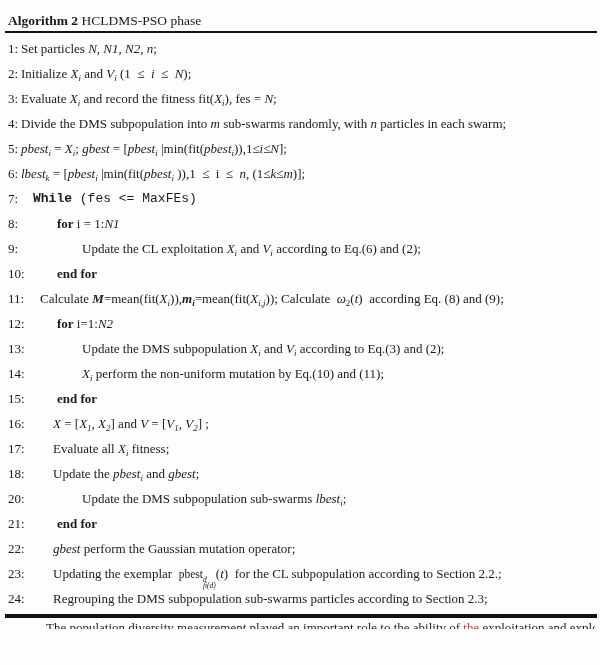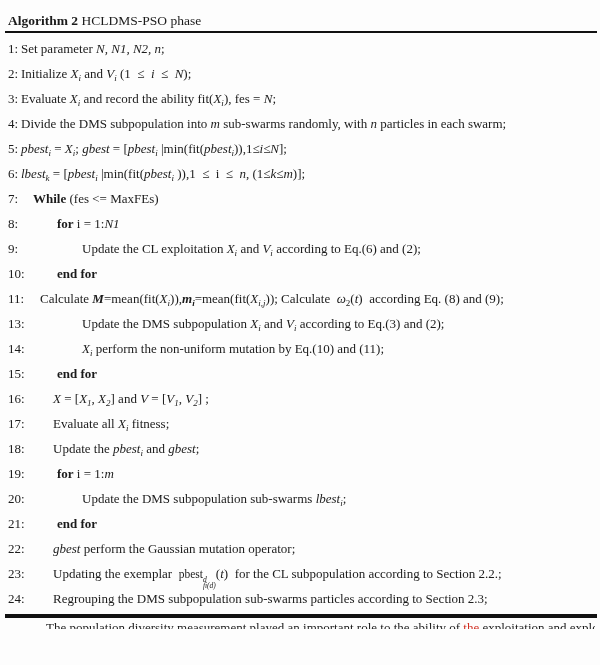--- a/index.html
+++ b/index.html
@@ -19,21 +19,21 @@
   .it{font-style:italic;}
   .bi{font-weight:bold;font-style:italic;}
   .caption-rule{border:none;border-top:2px solid var(--rule);margin:2px 0 0 -3px;width:592px;}
   .lines{padding-top:8px;}
   .algo-line{position:relative;height:14.7px;margin-bottom:10.3px;white-space:pre;overflow:visible;}
   .algo-line:nth-child(23),.algo-line:nth-child(24){margin-top:6px;}
   .num{position:absolute;left:0;top:0;}
   .content{display:block;}
   
   .ind-base  .content{padding-left:13px;}
-  .ind-while .content{padding-left:25px;}
+  .ind-while .content{padding-left:25px;font-family:Liberation Mono, monospace;}
   .ind-calc  .content{padding-left:32px;}
   .ind-stmt  .content{padding-left:45px;}
   .ind-for   .content{padding-left:49px;}
   .ind-body  .content{padding-left:74px;}
   
   .sb{font-size:9px;vertical-align:-2.5px;}
   .isb{font-size:9px;vertical-align:-2.5px;font-style:italic;}
   .bsb{font-size:9px;vertical-align:-2.5px;font-weight:bold;font-style:italic;}
   
   .stack{display:inline-block;white-space:nowrap;font-size:11.5px;}
@@ -49,38 +49,38 @@
 </head>
 <body>
 
 <div class="page">
 
   <div class="caption"><span class="bo">Algorithm 2</span><span> HCLDMS-PSO phase</span></div>
 
   <hr class="caption-rule">
 
   <div class="lines" id="algo-lines">
-      <div class="algo-line ind-base"><span class="num">1:</span><span class="content"><span>Set parameter </span><span class="it">N, N1, N2, n</span><span>;</span></span></div>
+      <div class="algo-line ind-base"><span class="num">1:</span><span class="content"><span>Set particles </span><span class="it">N, N1, N2, n</span><span>;</span></span></div>
       <div class="algo-line ind-base"><span class="num">2:</span><span class="content"><span>Initialize </span><span class="it">X</span><span class="isb">i</span><span> and </span><span class="it">V</span><span class="isb">i</span><span> (1  ≤  </span><span class="it">i</span><span>  ≤  </span><span class="it">N</span><span>);</span></span></div>
-      <div class="algo-line ind-base"><span class="num">3:</span><span class="content"><span>Evaluate </span><span class="it">X</span><span class="isb">i</span><span> and record the ability fit(</span><span class="it">X</span><span class="isb">i</span><span>), fes = </span><span class="it">N</span><span>;</span></span></div>
+      <div class="algo-line ind-base"><span class="num">3:</span><span class="content"><span>Evaluate </span><span class="it">X</span><span class="isb">i</span><span> and record the fitness fit(</span><span class="it">X</span><span class="isb">i</span><span>), fes = </span><span class="it">N</span><span>;</span></span></div>
       <div class="algo-line ind-base"><span class="num">4:</span><span class="content"><span>Divide the DMS subpopulation into </span><span class="it">m</span><span> sub-swarms randomly, with </span><span class="it">n</span><span> particles in each swarm;</span></span></div>
       <div class="algo-line ind-base"><span class="num">5:</span><span class="content"><span class="it">pbest</span><span class="isb">i</span><span> = </span><span class="it">X</span><span class="isb">i</span><span>; </span><span class="it">gbest</span><span> = [</span><span class="it">pbest</span><span class="isb">i</span><span> |min(fit(</span><span class="it">pbest</span><span class="isb">i</span><span>)),1≤</span><span class="it">i</span><span>≤</span><span class="it">N</span><span>];</span></span></div>
       <div class="algo-line ind-base"><span class="num">6:</span><span class="content"><span class="it">lbest</span><span class="isb">k</span><span> = [</span><span class="it">pbest</span><span class="isb">i</span><span> |min(fit(</span><span class="it">pbest</span><span class="isb">i</span><span> )),1  ≤  i  ≤  </span><span class="it">n</span><span>, (1≤</span><span class="it">k</span><span>≤</span><span class="it">m</span><span>)];</span></span></div>
       <div class="algo-line ind-while"><span class="num">7:</span><span class="content"><span class="bo">While</span><span> (fes &lt;= MaxFEs)</span></span></div>
       <div class="algo-line ind-for"><span class="num">8:</span><span class="content"><span class="bo">for</span><span> i = 1:</span><span class="it">N1</span></span></div>
       <div class="algo-line ind-body"><span class="num">9:</span><span class="content"><span>Update the CL exploitation </span><span class="it">X</span><span class="isb">i</span><span> and </span><span class="it">V</span><span class="isb">i</span><span> according to Eq.(6) and (2);</span></span></div>
       <div class="algo-line ind-for"><span class="num">10:</span><span class="content"><span class="bo">end for</span></span></div>
       <div class="algo-line ind-calc"><span class="num">11:</span><span class="content"><span>Calculate </span><span class="bi">M</span><span>=mean(fit(</span><span class="it">X</span><span class="isb">i</span><span>)),</span><span class="bi">m</span><span class="bsb">i</span><span>=mean(fit(</span><span class="it">X</span><span class="isb">i,j</span><span>)); Calculate  </span><span class="it">ω</span><span class="sb">2</span><span>(</span><span class="it">t</span><span>)  according Eq. (8) and (9);</span></span></div>
+      <div class="algo-line ind-for"><span class="num">12:</span><span class="content"><span class="bo">for</span><span> i=1:</span><span class="it">N2</span></span></div>
       <div class="algo-line ind-body"><span class="num">13:</span><span class="content"><span>Update the DMS subpopulation </span><span class="it">X</span><span class="isb">i</span><span> and </span><span class="it">V</span><span class="isb">i</span><span> according to Eq.(3) and (2);</span></span></div>
       <div class="algo-line ind-body"><span class="num">14:</span><span class="content"><span class="it">X</span><span class="isb">i</span><span> perform the non-uniform mutation by Eq.(10) and (11);</span></span></div>
       <div class="algo-line ind-for"><span class="num">15:</span><span class="content"><span class="bo">end for</span></span></div>
       <div class="algo-line ind-stmt"><span class="num">16:</span><span class="content"><span class="it">X</span><span> = [</span><span class="it">X</span><span class="isb">1</span><span>, </span><span class="it">X</span><span class="isb">2</span><span>] and </span><span class="it">V</span><span> = [</span><span class="it">V</span><span class="isb">1</span><span>, </span><span class="it">V</span><span class="isb">2</span><span>] ;</span></span></div>
       <div class="algo-line ind-stmt"><span class="num">17:</span><span class="content"><span>Evaluate all </span><span class="it">X</span><span class="isb">i</span><span> fitness;</span></span></div>
       <div class="algo-line ind-stmt"><span class="num">18:</span><span class="content"><span>Update the </span><span class="it">pbest</span><span class="isb">i</span><span> and </span><span class="it">gbest</span><span>;</span></span></div>
-      <div class="algo-line ind-for"><span class="num">19:</span><span class="content"><span class="bo">for</span><span> i = 1:</span><span class="it">m</span></span></div>
       <div class="algo-line ind-body"><span class="num">20:</span><span class="content"><span>Update the DMS subpopulation sub-swarms </span><span class="it">lbest</span><span class="isb">i</span><span>;</span></span></div>
       <div class="algo-line ind-for"><span class="num">21:</span><span class="content"><span class="bo">end for</span></span></div>
       <div class="algo-line ind-stmt"><span class="num">22:</span><span class="content"><span class="it">gbest</span><span> perform the Gaussian mutation operator;</span></span></div>
       <div class="algo-line ind-stmt"><span class="num">23:</span><span class="content"><span>Updating the exemplar  </span><span class="stack"><span class="stack-base">pbest</span><span class="scripts">
               <span class="scr-sup">d</span>
               <span class="scr-sub">fi(d)</span>
             </span></span><span>(</span><span class="it">t</span><span>)  for the CL subpopulation according to Section 2.2.;</span></span></div>
       <div class="algo-line ind-stmt"><span class="num">24:</span><span class="content"><span>Regrouping the DMS subpopulation sub-swarms particles according to Section 2.3;</span></span></div>
     </div>
 

